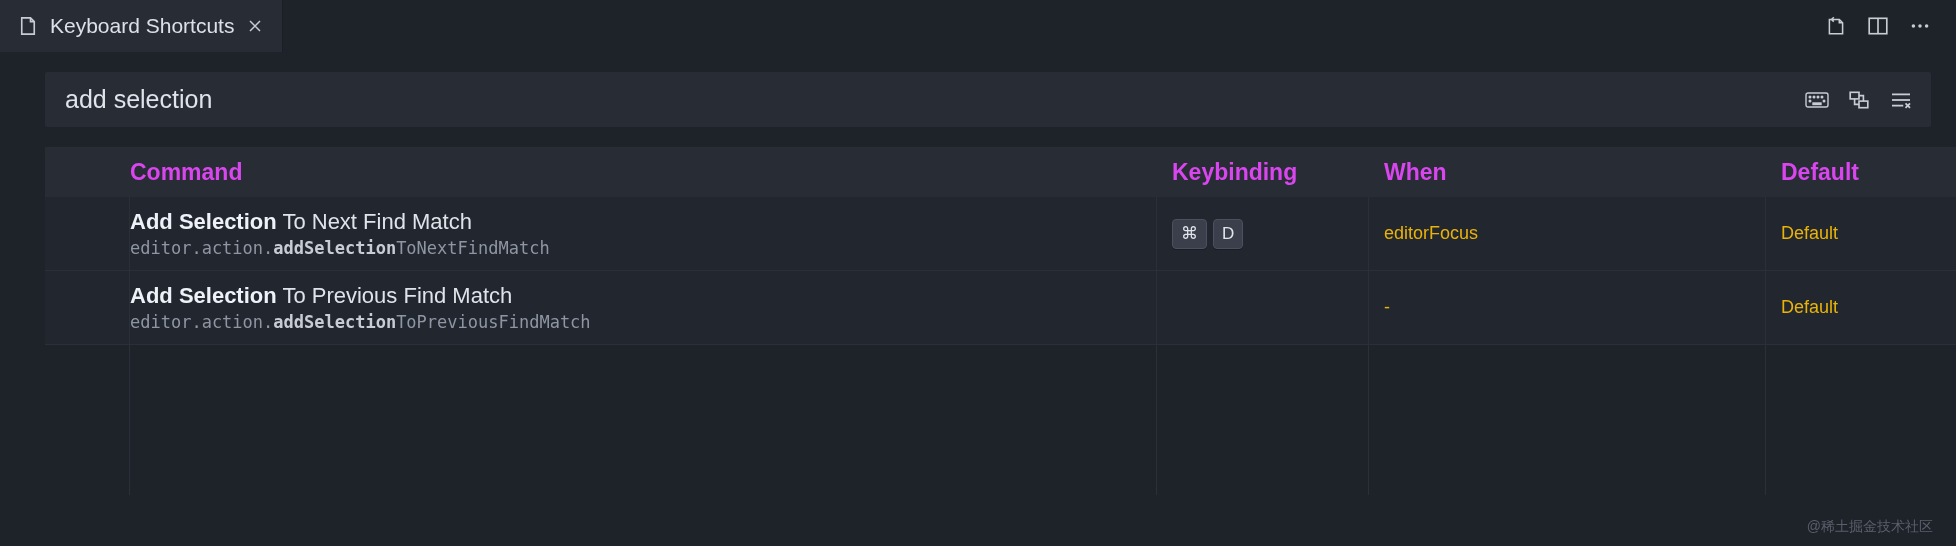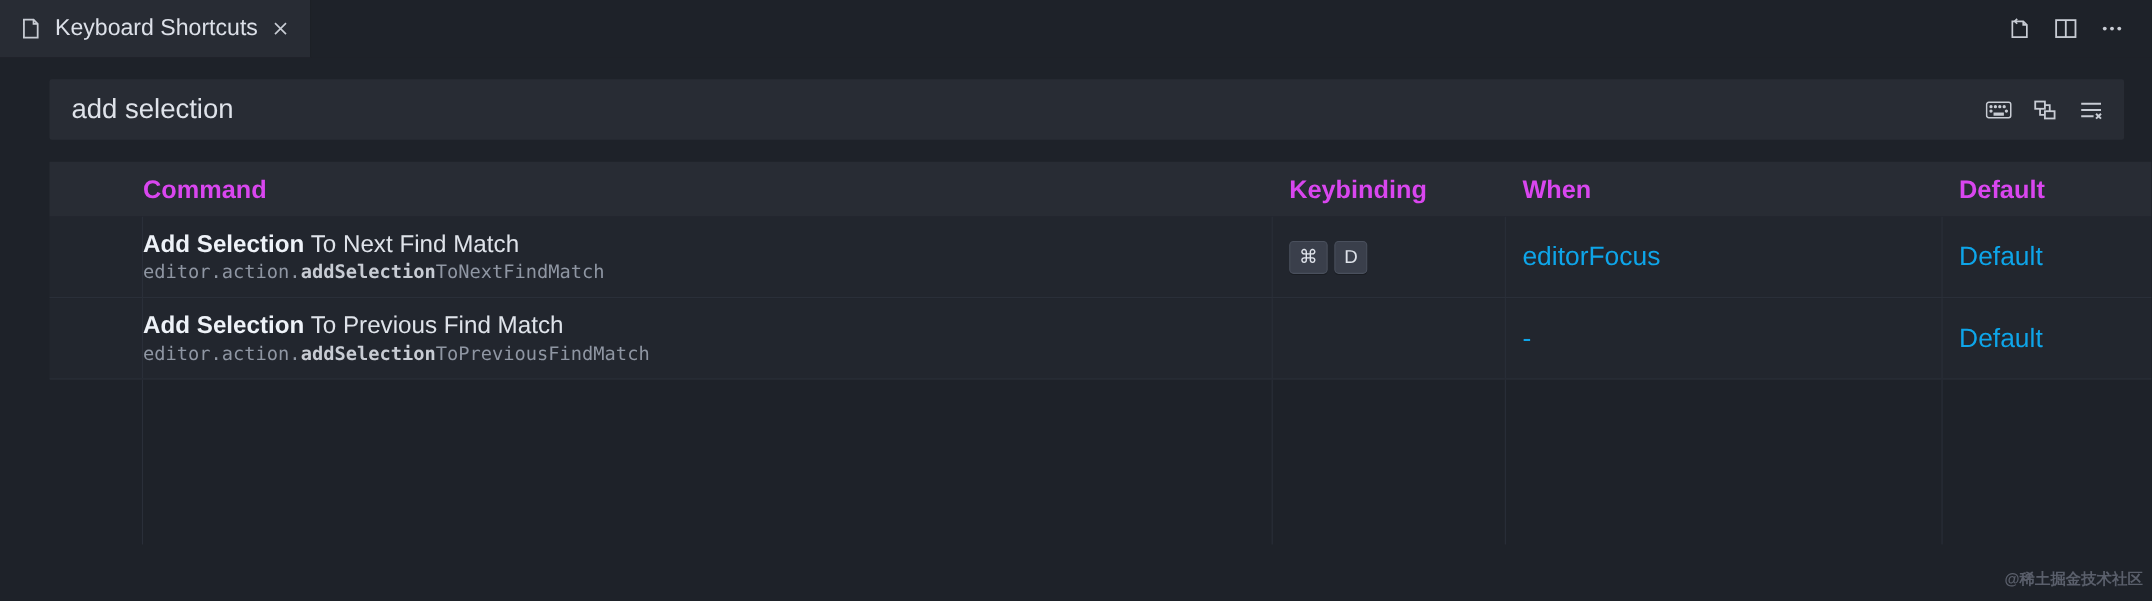--- a/index.html
+++ b/index.html
@@ -97,30 +97,29 @@
       height: 30px;
       padding: 0 8px;
       background: #3a3f4b;
       border: 1px solid #4a505d;
       border-radius: 4px;
       font-size: 17px;
       color: #dfe3ea;
       margin-right: 6px;
       box-shadow: 0 1px 0 #1a1d23;
     }
-    .when-text, .source-text { font-size: 24px; color: #0ea5e9; }
+    .when-text, .source-text { font-size: 18px; color: #eab308; }
     .empty-rows { display: flex; height: 150px; }
     .empty-cell { border-right: 1px solid #2a2f39; }
     .watermark {
       position: absolute;
       bottom: 10px;
-      right: 8px;
+      right: 23px;
       font-size: 14px;
       color: #5a5f6b;
-      font-weight: bold;
     }
   </style>
 </head>
 <body>
 
 <div class="tab-bar">
   <div class="tab-group">
     <div class="tab">
       <span class="file-icon">
         <svg viewBox="0 0 16 16" width="20" height="20" fill="none" stroke="#c8ccd4" stroke-width="1.3">

